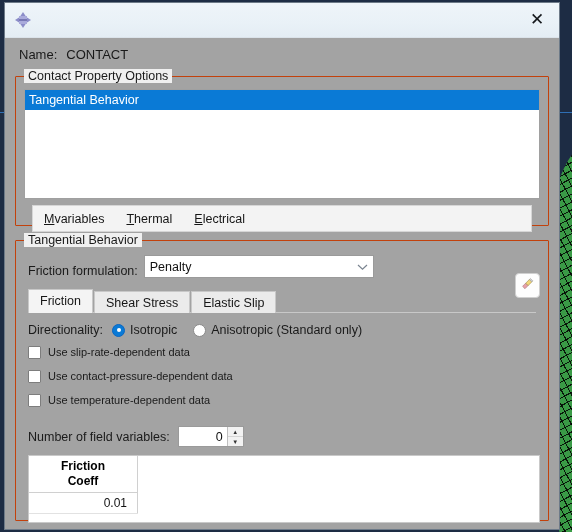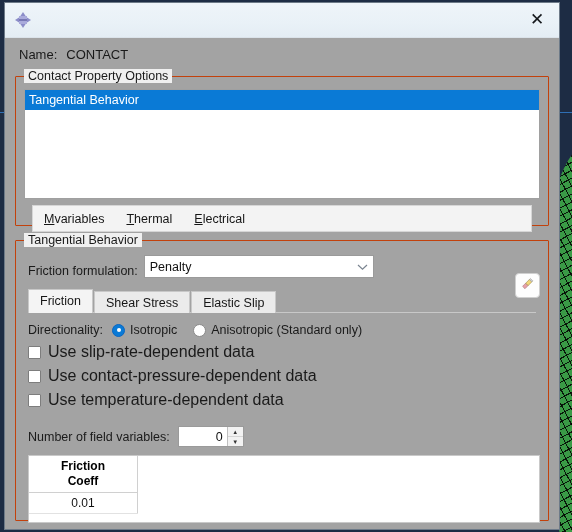--- a/index.html
+++ b/index.html
@@ -121,21 +121,21 @@
     width:13px;height:13px;border-radius:50%;border:1px solid #8a8a8a;background:#fff;
     box-sizing:border-box;margin-right:5px;flex:0 0 13px;position:relative;
   }
   .radio.on{border-color:#0a66c2;background:#0a7ad6;}
   .radio.on::after{
     content:"";position:absolute;left:3.5px;top:3.5px;width:4px;height:4px;
     border-radius:50%;background:#fff;
   }
   .radio-label{margin-right:16px;}
 
-  .cb-row{display:flex;align-items:center;font-size:16px;color:#1a1a1a;height:24px;}
+  .cb-row{display:flex;align-items:center;font-size:11px;color:#1a1a1a;height:24px;}
   .checkbox{
     width:13px;height:13px;border:1px solid #7d7d7d;background:#fff;
     box-sizing:border-box;margin-right:7px;flex:0 0 13px;border-radius:1px;
   }
 
   .spin-row{display:flex;align-items:center;margin-top:14px;font-size:12.5px;color:#1a1a1a;}
   .spinner{
     margin-left:8px;width:66px;height:21px;border:1px solid #9a9a9a;background:#fff;
     display:flex;align-items:center;box-sizing:border-box;position:relative;
   }
@@ -154,21 +154,21 @@
   }
   table.data{border-collapse:collapse;}
   table.data th{
     border-right:1px solid #d0d0d0;border-bottom:1px solid #d0d0d0;
     font-size:12px;font-weight:bold;color:#000;
     padding:3px 10px;line-height:15px;text-align:center;width:88px;
     background:#fff;
   }
   table.data td{
     border-right:1px solid #d0d0d0;border-bottom:1px solid #e2e2e2;
-    font-size:12px;color:#111;padding:3px 10px;text-align:center;background:#fff;
+    font-size:12px;color:#111;padding:3px 10px;text-align:right;background:#fff;
   }
 </style>
 </head>
 <body>
 
 <div id="viewport">
   <div class="hline" style="top:112px;"></div>
   <div class="mesh" style="left:540px;top:140px;width:90px;height:420px;border-radius:60% 0 0 40%/40% 0 0 60%;"></div>
 </div>
 

